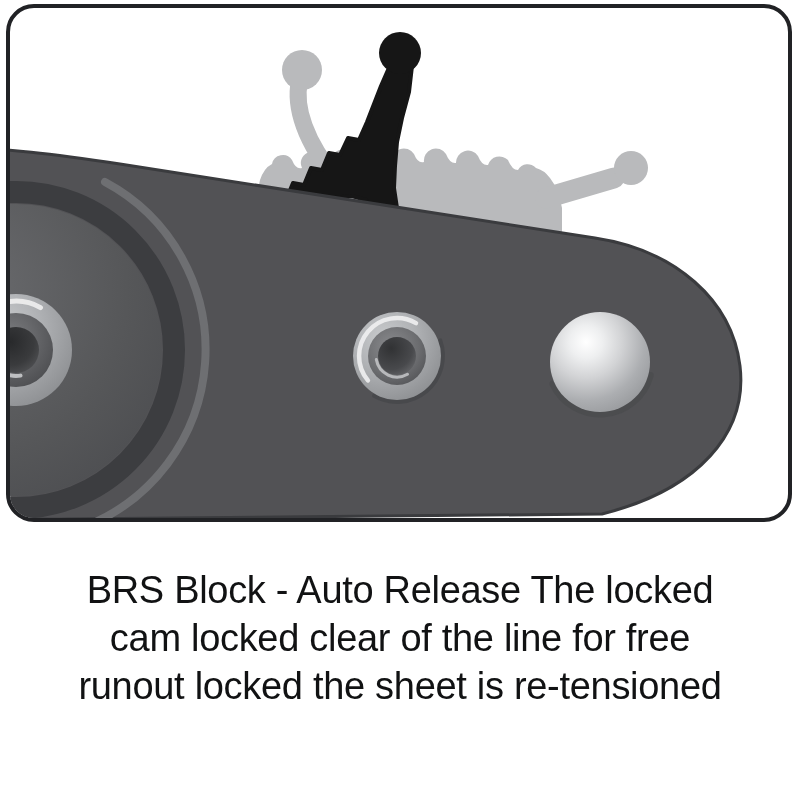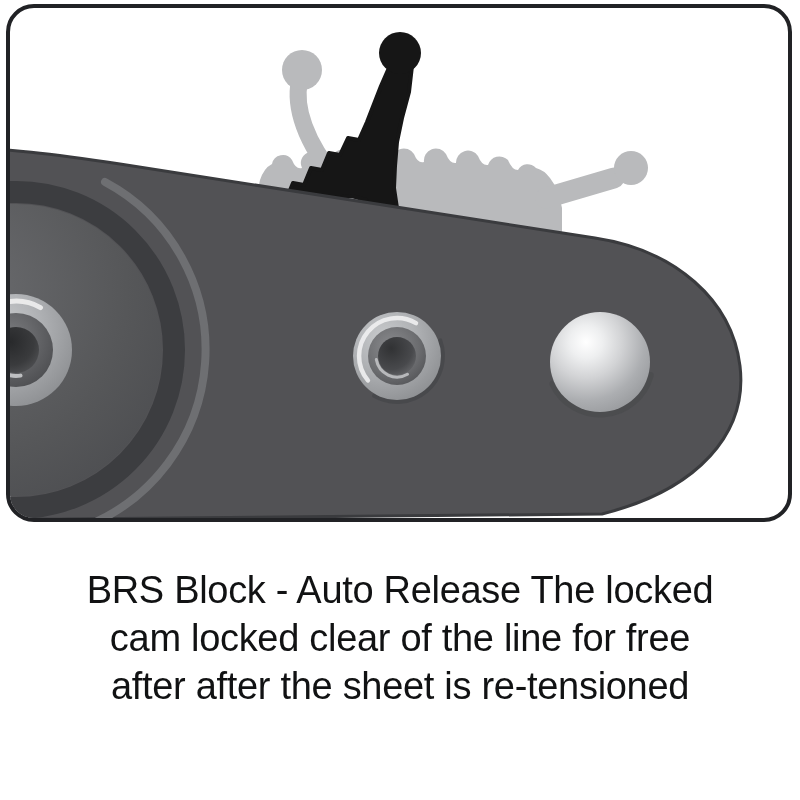--- a/index.html
+++ b/index.html
@@ -150,16 +150,16 @@
       <g>
         <path d="M542.9,376 A52,52 0 0 0 640.2,367.5" fill="none" stroke="#4b4c4f" stroke-width="7" stroke-linecap="round" opacity="0.9"></path>
         <circle cx="590" cy="354" r="50" fill="url(#gBall)"></circle>
       </g>
     </svg>
   </div>
 
   <div class="caption">
     <div class="line">BRS Block - Auto Release The locked</div>
     <div class="line">cam locked clear of the line for free</div>
-    <div class="line">after after the sheet is re-tensioned</div>
+    <div class="line">runout locked the sheet is re-tensioned</div>
   </div>
 
 </div>
 
 </body></html>

